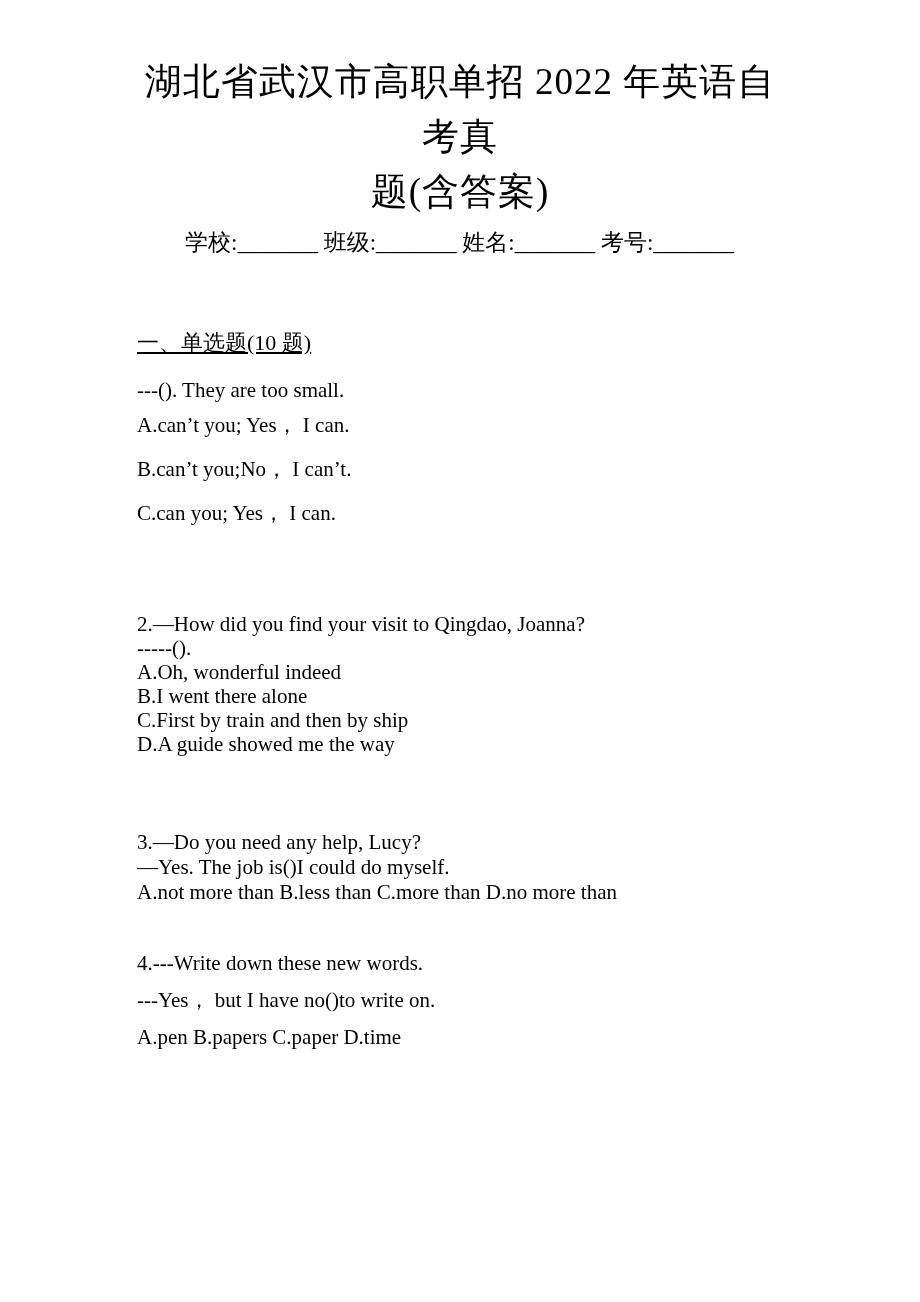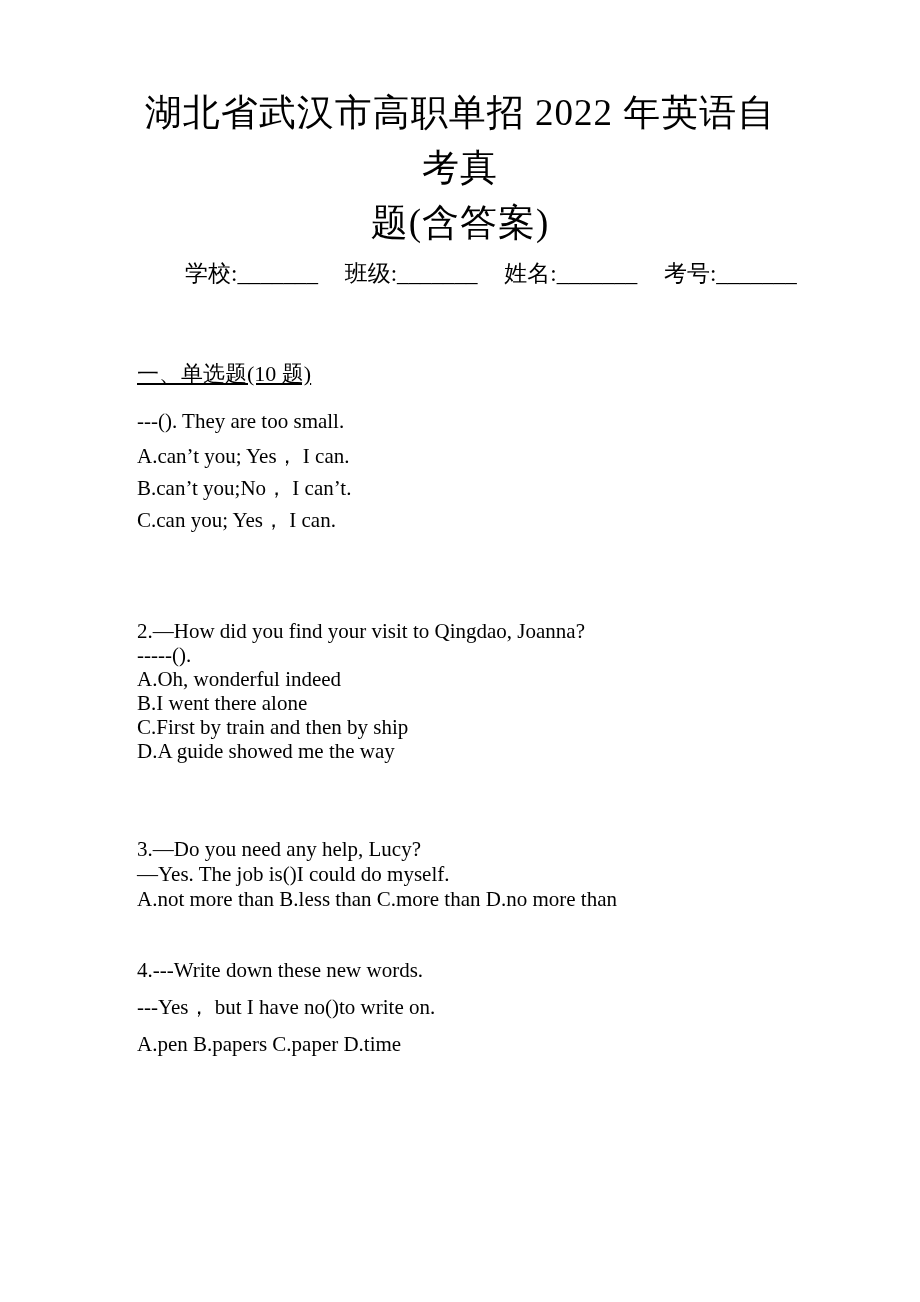--- a/index.html
+++ b/index.html
@@ -11,21 +11,21 @@
     width: 920px;
     height: 1302px;
     overflow: hidden;
     color: #000000;
     font-family: "Liberation Serif", "DejaVu Serif", serif;
   }
   .page {
     box-sizing: border-box;
     width: 920px;
     height: 1302px;
-    padding: 85px 137px 0 137px;
+    padding: 54px 137px 0 137px;
     background: #ffffff;
   }
   .doc-title {
     margin: 0;
     font-size: 37px;
     font-weight: 400;
     line-height: 55px;
     text-align: center;
     letter-spacing: 1px;
   }
@@ -33,38 +33,38 @@
     display: block;
   }
   .student-fields {
     margin: 10px 0 0 0;
     font-size: 23px;
     line-height: 28px;
     text-indent: 48px;
     white-space: nowrap;
   }
   .student-field + .student-field {
-    margin-left: 21px;
+    margin-left: 0;
     text-align: center;
   }
   .section-heading {
     margin: 72px 0 0 0;
     font-size: 22px;
     font-weight: 400;
     line-height: 28px;
     text-decoration: underline;
   }
   .question p {
     margin: 0;
     font-size: 21px;
   }
   .q1 { margin-top: 20px; }
   .q1 p { line-height: 26px; }
   .q1 p + p { margin-top: 9px; }
-  .q1 p.opt + p.opt { margin-top: 6px; }
+  .q1 p.opt + p.opt { margin-top: 18px; }
 
   .q2 { margin-top: 86px; }
   .q2 p { line-height: 24px; }
 
   .q3 { margin-top: 74px; }
   .q3 p { line-height: 25px; }
 
   .q4 { margin-top: 45px; }
   .q4 p { line-height: 26px; }
   .q4 p + p { margin-top: 11px; }

